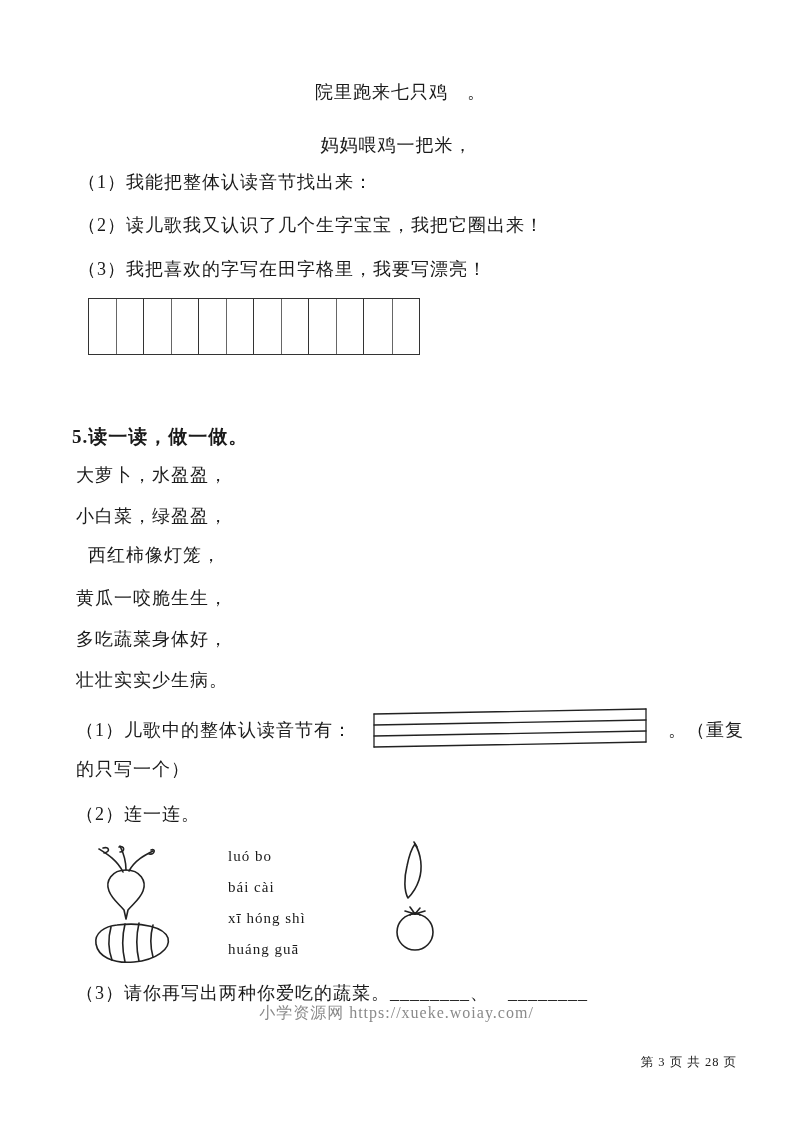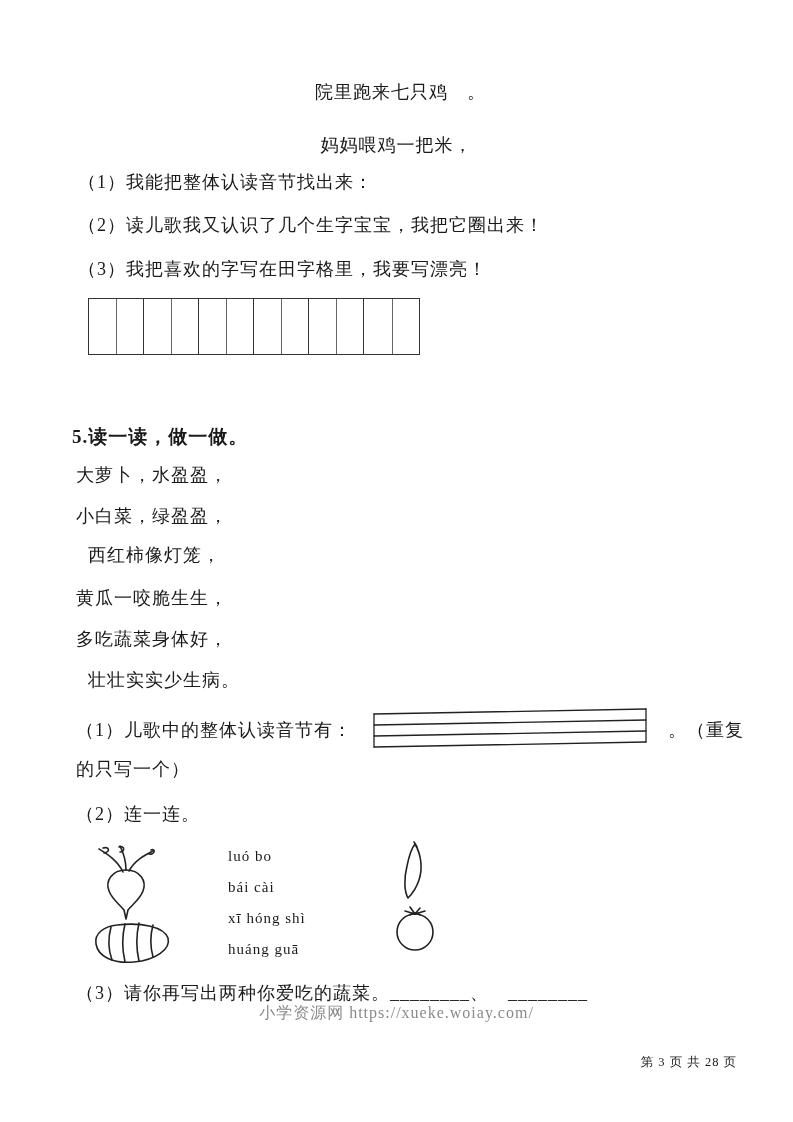--- a/index.html
+++ b/index.html
@@ -104,21 +104,21 @@
       </div>
   </div>
 
   <div class="abs line bold" style="top:424px; left:72px; font-size:19px;">5.读一读，做一做。</div>
 
   <div class="abs line" style="top:463px; left:76px;">大萝卜，水盈盈，</div>
   <div class="abs line" style="top:504px; left:76px;">小白菜，绿盈盈，</div>
   <div class="abs line" style="top:543px; left:76px;margin-left:12px;">西红柿像灯笼，</div>
   <div class="abs line" style="top:586px; left:76px;">黄瓜一咬脆生生，</div>
   <div class="abs line" style="top:627px; left:76px;">多吃蔬菜身体好，</div>
-  <div class="abs line" style="top:668px; left:76px;margin-left:12px;">壮壮实实少生病。</div>
+  <div class="abs line" style="top:668px; left:76px;">壮壮实实少生病。</div>
 
   <div class="abs q1-row" style="top:706px; left:76px;">
     <span class="line">（1）儿歌中的整体认读音节有：</span>
     <span class="answer-strip">
       <svg class="sketch" width="276" height="42" viewBox="0 0 276 42" style="stroke-width:1.3;">
         <path d="M2 8 L274 3"></path>
         <path d="M2 19 L274 14"></path>
         <path d="M2 30 L274 25"></path>
         <path d="M2 41 L274 36"></path>
         <path d="M2 8 L2 41"></path>

